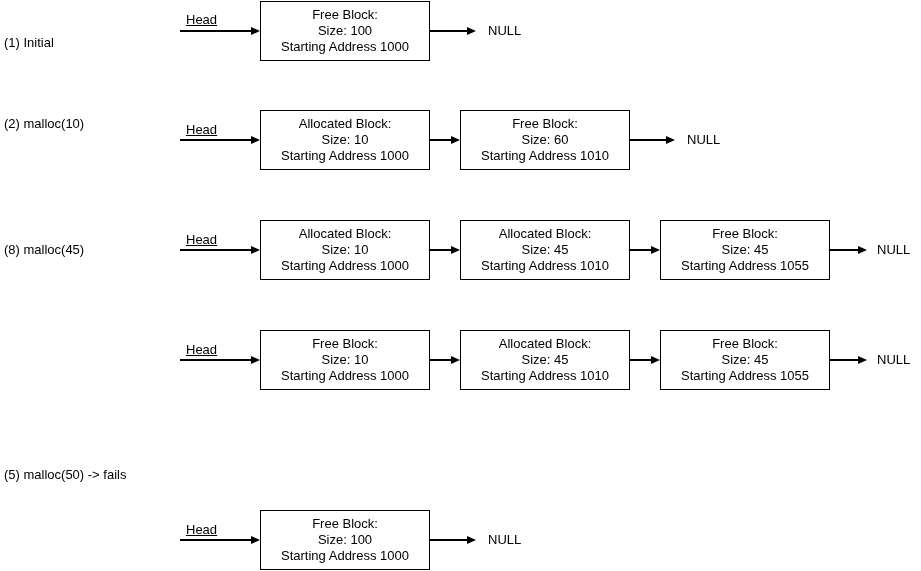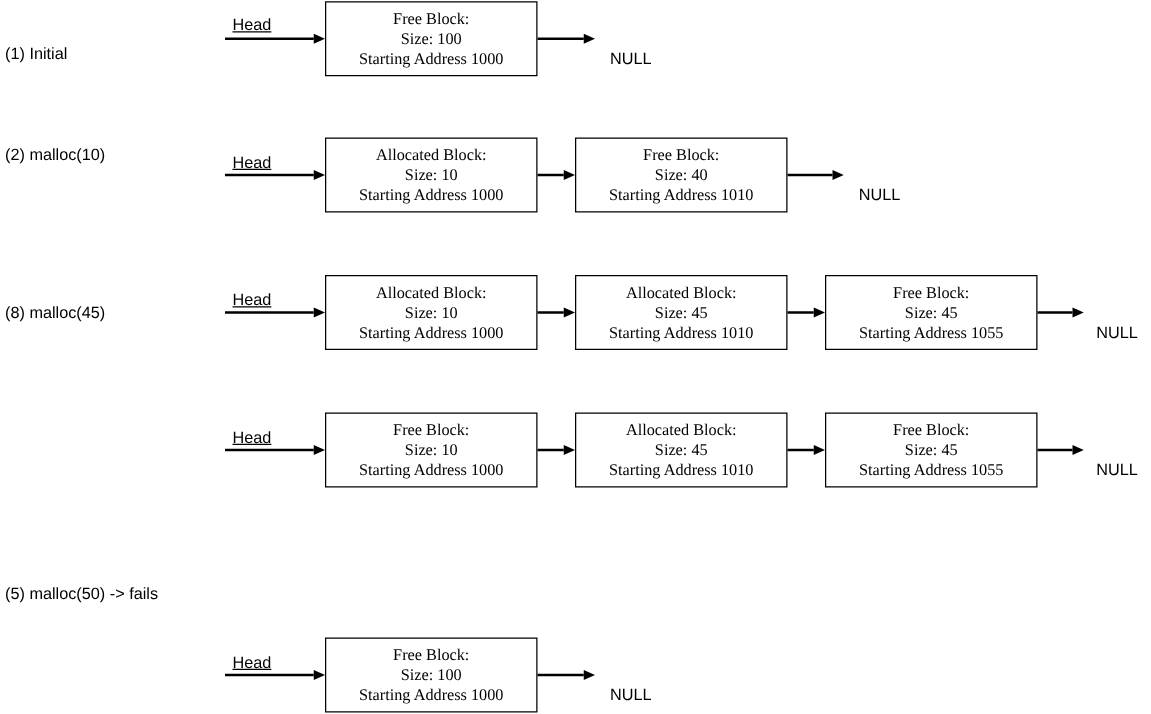--- a/index.html
+++ b/index.html
@@ -29,39 +29,38 @@
   }
   .block {
     position: absolute;
     width: 170px;
     height: 60px;
     border: 1.3px solid #000000;
     background: #ffffff;
     text-align: center;
     padding-top: 5px;
   }
-  .block .bline { line-height: 16px; white-space: nowrap; font-family: Liberation Serif, serif; }
+  .block .bline { line-height: 16px; white-space: nowrap; }
   .arrow {
     position: absolute;
     height: 9px;
     display: flex;
     align-items: center;
   }
   .arrow .shaft { flex: 1; height: 1.4px; background: #000000; }
   .arrow .tip {
     width: 0; height: 0;
     border-left: 9px solid #000000;
     border-top: 4.5px solid transparent;
     border-bottom: 4.5px solid transparent;
   }
   .null-label {
     position: absolute;
     line-height: 16px;
     white-space: nowrap;
-    margin-top: 16px;
   }
 </style>
 </head>
 <body>
 
 <div class="canvas">
 
   <div class="row-label" style="top:35px">(1) Initial</div>
   <div class="head-label" style="top:12px">Head</div>
   <div class="arrow" style="left:180px; top:26.5px; width:80px">
@@ -89,21 +88,21 @@
     <div class="bline">Allocated Block:</div>
     <div class="bline">Size: 10</div>
     <div class="bline">Starting Address 1000</div>
   </div>
   <div class="arrow" style="left:430px; top:135.5px; width:30px">
     <div class="shaft"></div>
     <div class="tip"></div>
   </div>
   <div class="block" style="left:460px; top:110px">
     <div class="bline">Free Block:</div>
-    <div class="bline">Size: 40</div>
+    <div class="bline">Size: 60</div>
     <div class="bline">Starting Address 1010</div>
   </div>
   <div class="arrow" style="left:630px; top:135.5px; width:45px">
     <div class="shaft"></div>
     <div class="tip"></div>
   </div>
   <div class="null-label" style="left:687px; top:132px">NULL</div>
 
   <div class="row-label" style="top:242px">(8) malloc(45)</div>
   <div class="head-label" style="top:232px">Head</div>

